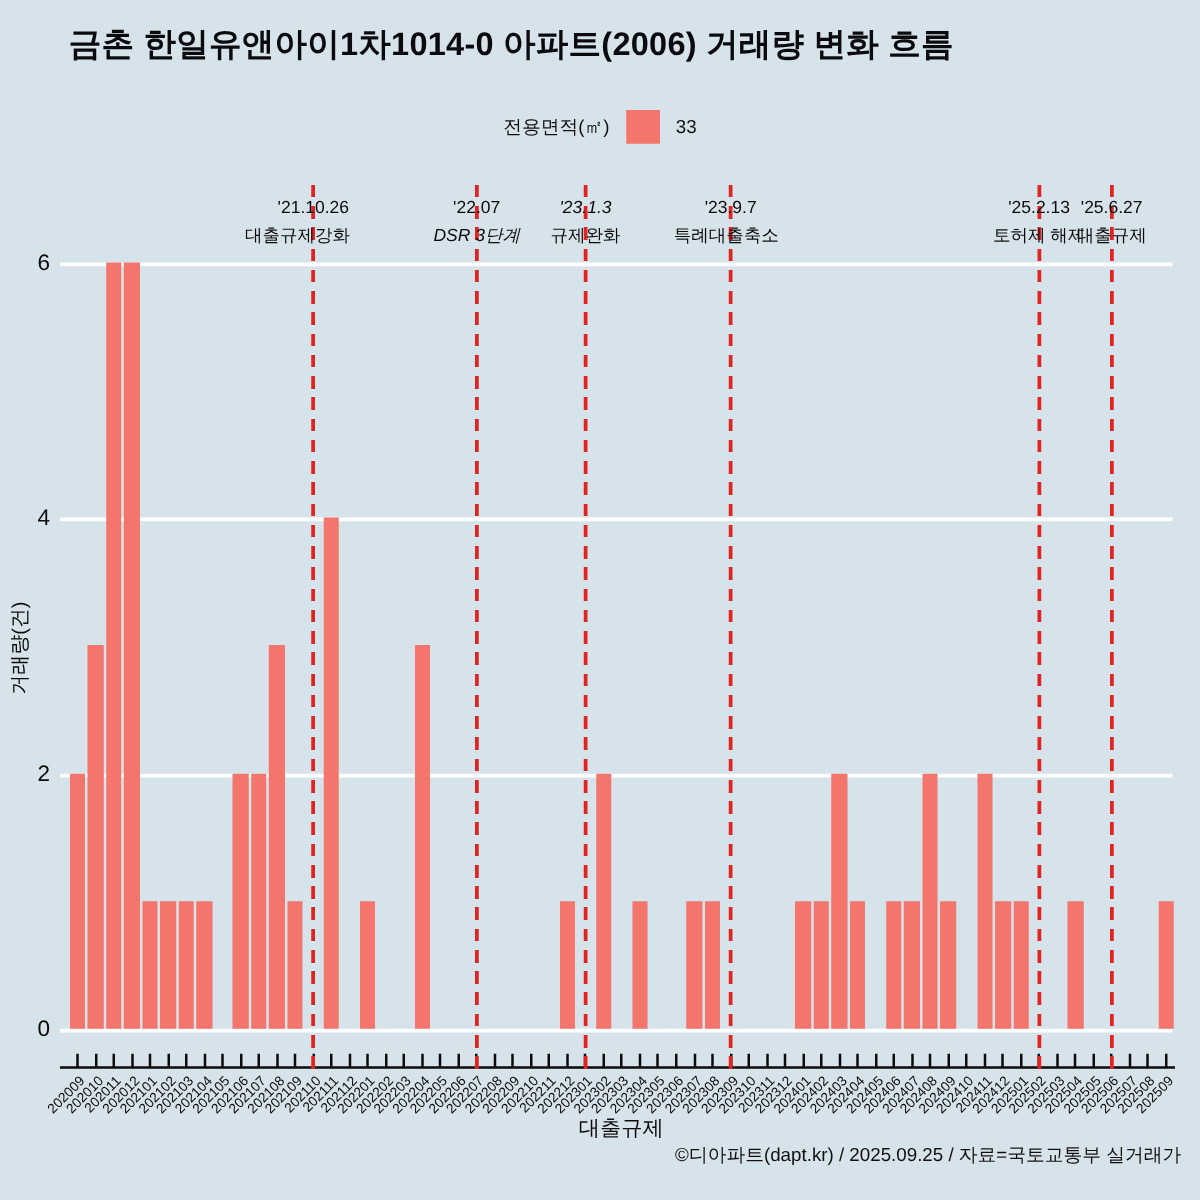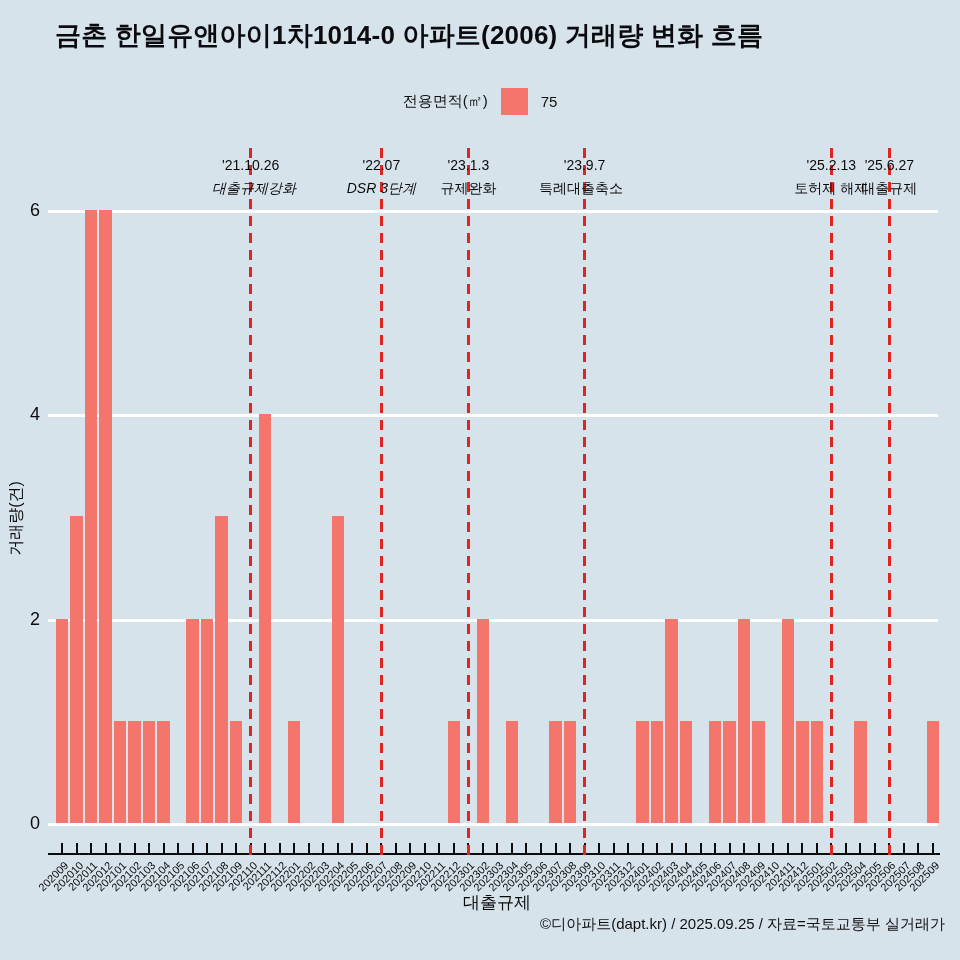--- a/index.html
+++ b/index.html
@@ -67,21 +67,21 @@
 </style>
 </head>
 <body style="background: rgb(215, 227, 235);">
 
 <div id="stage" style="background: rgb(215, 227, 235);">
   <div class="page-title">금촌 한일유앤아이1차1014-0 아파트(2006) 거래량 변화 흐름</div>
 
   <div class="legend">
     <span class="legend-label">전용면적(㎡)</span>
     <span class="legend-swatch" style="background: rgb(244, 117, 107);"></span>
-    <span class="legend-value">75</span>
+    <span class="legend-value">33</span>
   </div>
 
   <div id="plot"></div>
 
   <div class="y-axis-title">거래량(건)</div>
   <div class="x-axis-line"></div>
   <div class="x-axis-title">대출규제</div>
 
   <div class="footer-credit">©디아파트(dapt.kr) / 2025.09.25 / 자료=국토교통부 실거래가</div>
 <div class="gridline" style="left: 48px; width: 890px; top: 823px; background: rgb(255, 255, 255);"></div>
@@ -242,26 +242,26 @@
     <div class="x-tick" style="left: 888.355px;"></div>
     <div class="x-tick-label" style="left: 779.355px;">202506</div>
     <div class="x-tick" style="left: 902.87px;"></div>
     <div class="x-tick-label" style="left: 793.87px;">202507</div>
     <div class="x-tick" style="left: 917.385px;"></div>
     <div class="x-tick-label" style="left: 808.385px;">202508</div>
     <div class="x-tick" style="left: 931.9px;"></div>
     <div class="x-tick-label" style="left: 822.9px;">202509</div>
     <div class="annotation-line" style="left: 249.445px;"></div>
     <div class="annotation-date" style="left: 165.695px;">'21.10.26</div>
-    <div class="annotation-label" style="left: 169px; font-style: italic;">대출규제강화</div>
+    <div class="annotation-label" style="left: 153px;">대출규제강화</div>
     <div class="annotation-line" style="left: 380.08px;"></div>
     <div class="annotation-date" style="left: 296.33px;">'22.07</div>
     <div class="annotation-label" style="left: 296.33px; font-style: italic;">DSR 3단계</div>
     <div class="annotation-line" style="left: 467.17px;"></div>
-    <div class="annotation-date" style="left: 383.42px;">'23.1.3</div>
+    <div class="annotation-date" style="left: 383.42px; font-style: italic;">'23.1.3</div>
     <div class="annotation-label" style="left: 383.42px;">규제완화</div>
     <div class="annotation-line" style="left: 583.29px;"></div>
     <div class="annotation-date" style="left: 499.54px;">'23.9.7</div>
     <div class="annotation-label" style="left: 496px;">특례대출축소</div>
     <div class="annotation-line" style="left: 830.045px;"></div>
     <div class="annotation-date" style="left: 746.295px;">'25.2.13</div>
     <div class="annotation-label" style="left: 746.295px;">토허제 해제</div>
     <div class="annotation-line" style="left: 888.105px;"></div>
     <div class="annotation-date" style="left: 804.355px;">'25.6.27</div>
     <div class="annotation-label" style="left: 804.355px;">대출규제</div>

